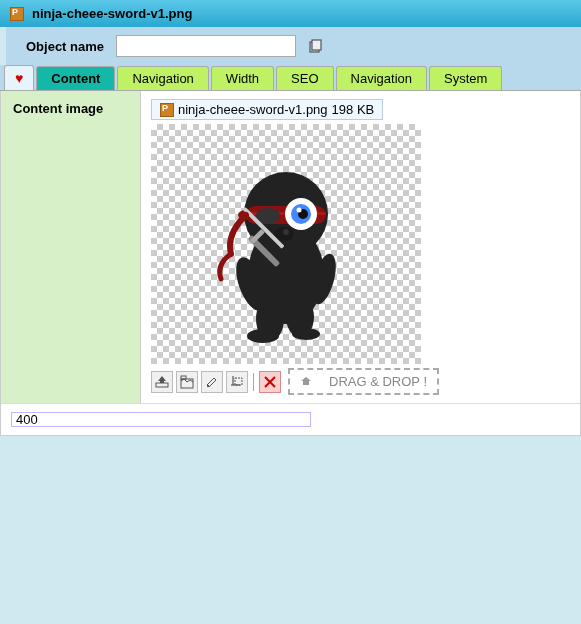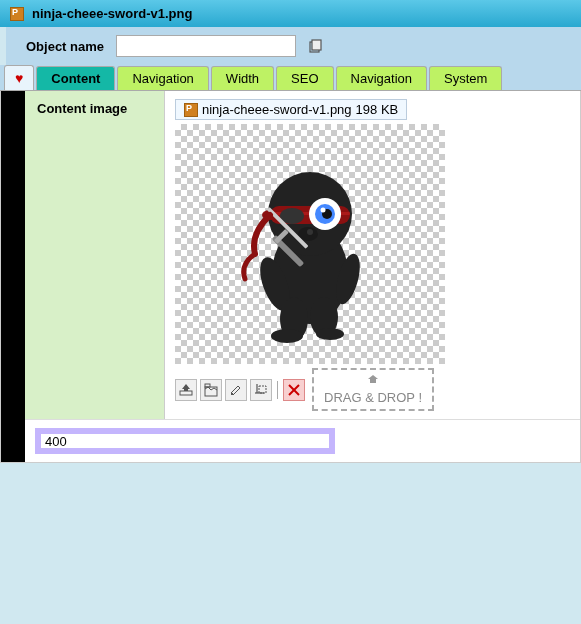--- a/index.html
+++ b/index.html
@@ -82,21 +82,20 @@
       cursor: pointer;
       border-radius: 3px 3px 0 0;
       color: #c00;
       font-size: 14px;
     }
 
     .main-content {
       background: #000000;
       border: 1px solid #ccc;
       border-top: none;
-      padding-left: 24px;
     }
 
     .form-section {
       display: flex;
       border-bottom: 1px solid #ddd;
     }
 
     .field-label-col {
       width: 140px;
       min-width: 140px;
@@ -168,37 +167,36 @@
       margin: 0 2px;
     }
 
     .drag-drop-area {
       border: 2px dashed #aaa;
       padding: 4px 10px;
       color: #888;
       font-size: 12px;
       display: inline-flex;
       align-items: center;
-      gap: 4px;
+      gap: 17px;
       margin-left: 4px;
-      flex-direction: column;
     }
 
     .caption-textarea {
       width: 100%;
       height: 80px;
       border: 1px solid #bbb;
       resize: none;
       padding: 4px;
     }
 
     .width-input {
       width: 300px;
-      height: 26px;
-      border: 6px solid #c4b5fd;
+      height: 15px;
+      border: 1px solid #c4b5fd;
       padding: 2px 4px;
     }
 
     .icon-png {
       width: 14px;
       height: 14px;
       background: #d08020;
       border: 1px solid #a06010;
       display: inline-block;
       vertical-align: middle;

